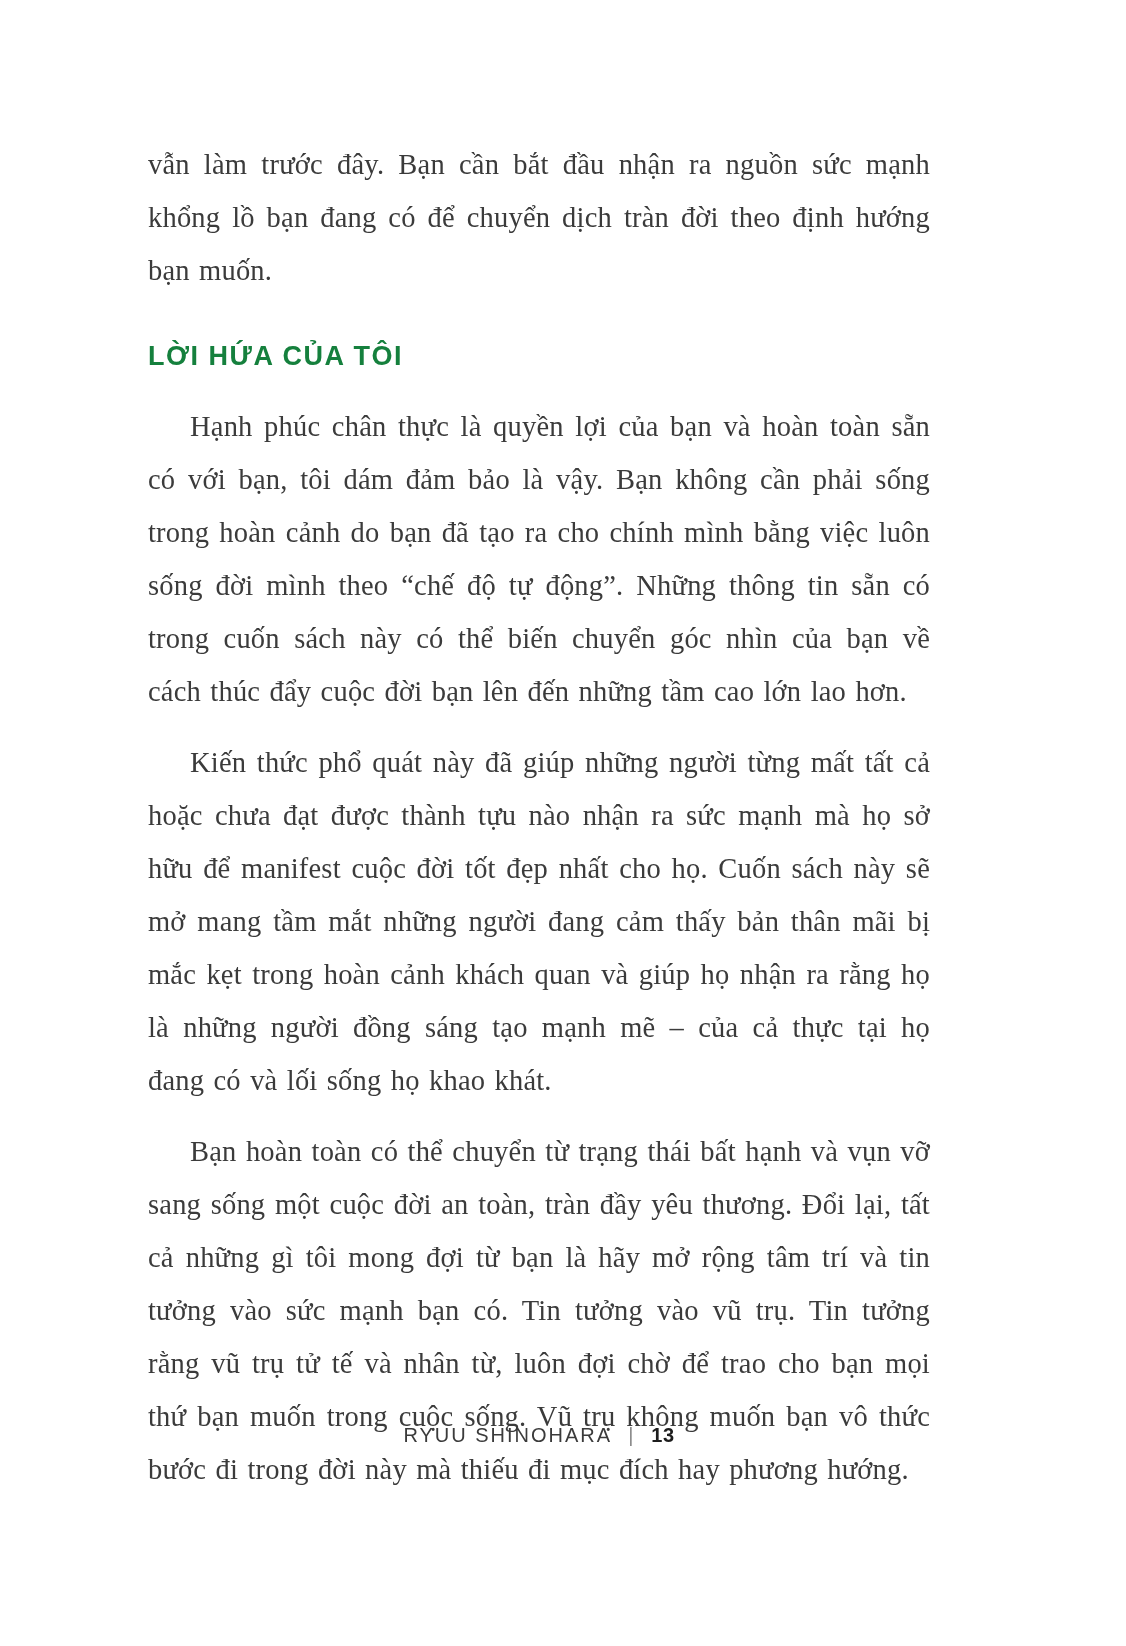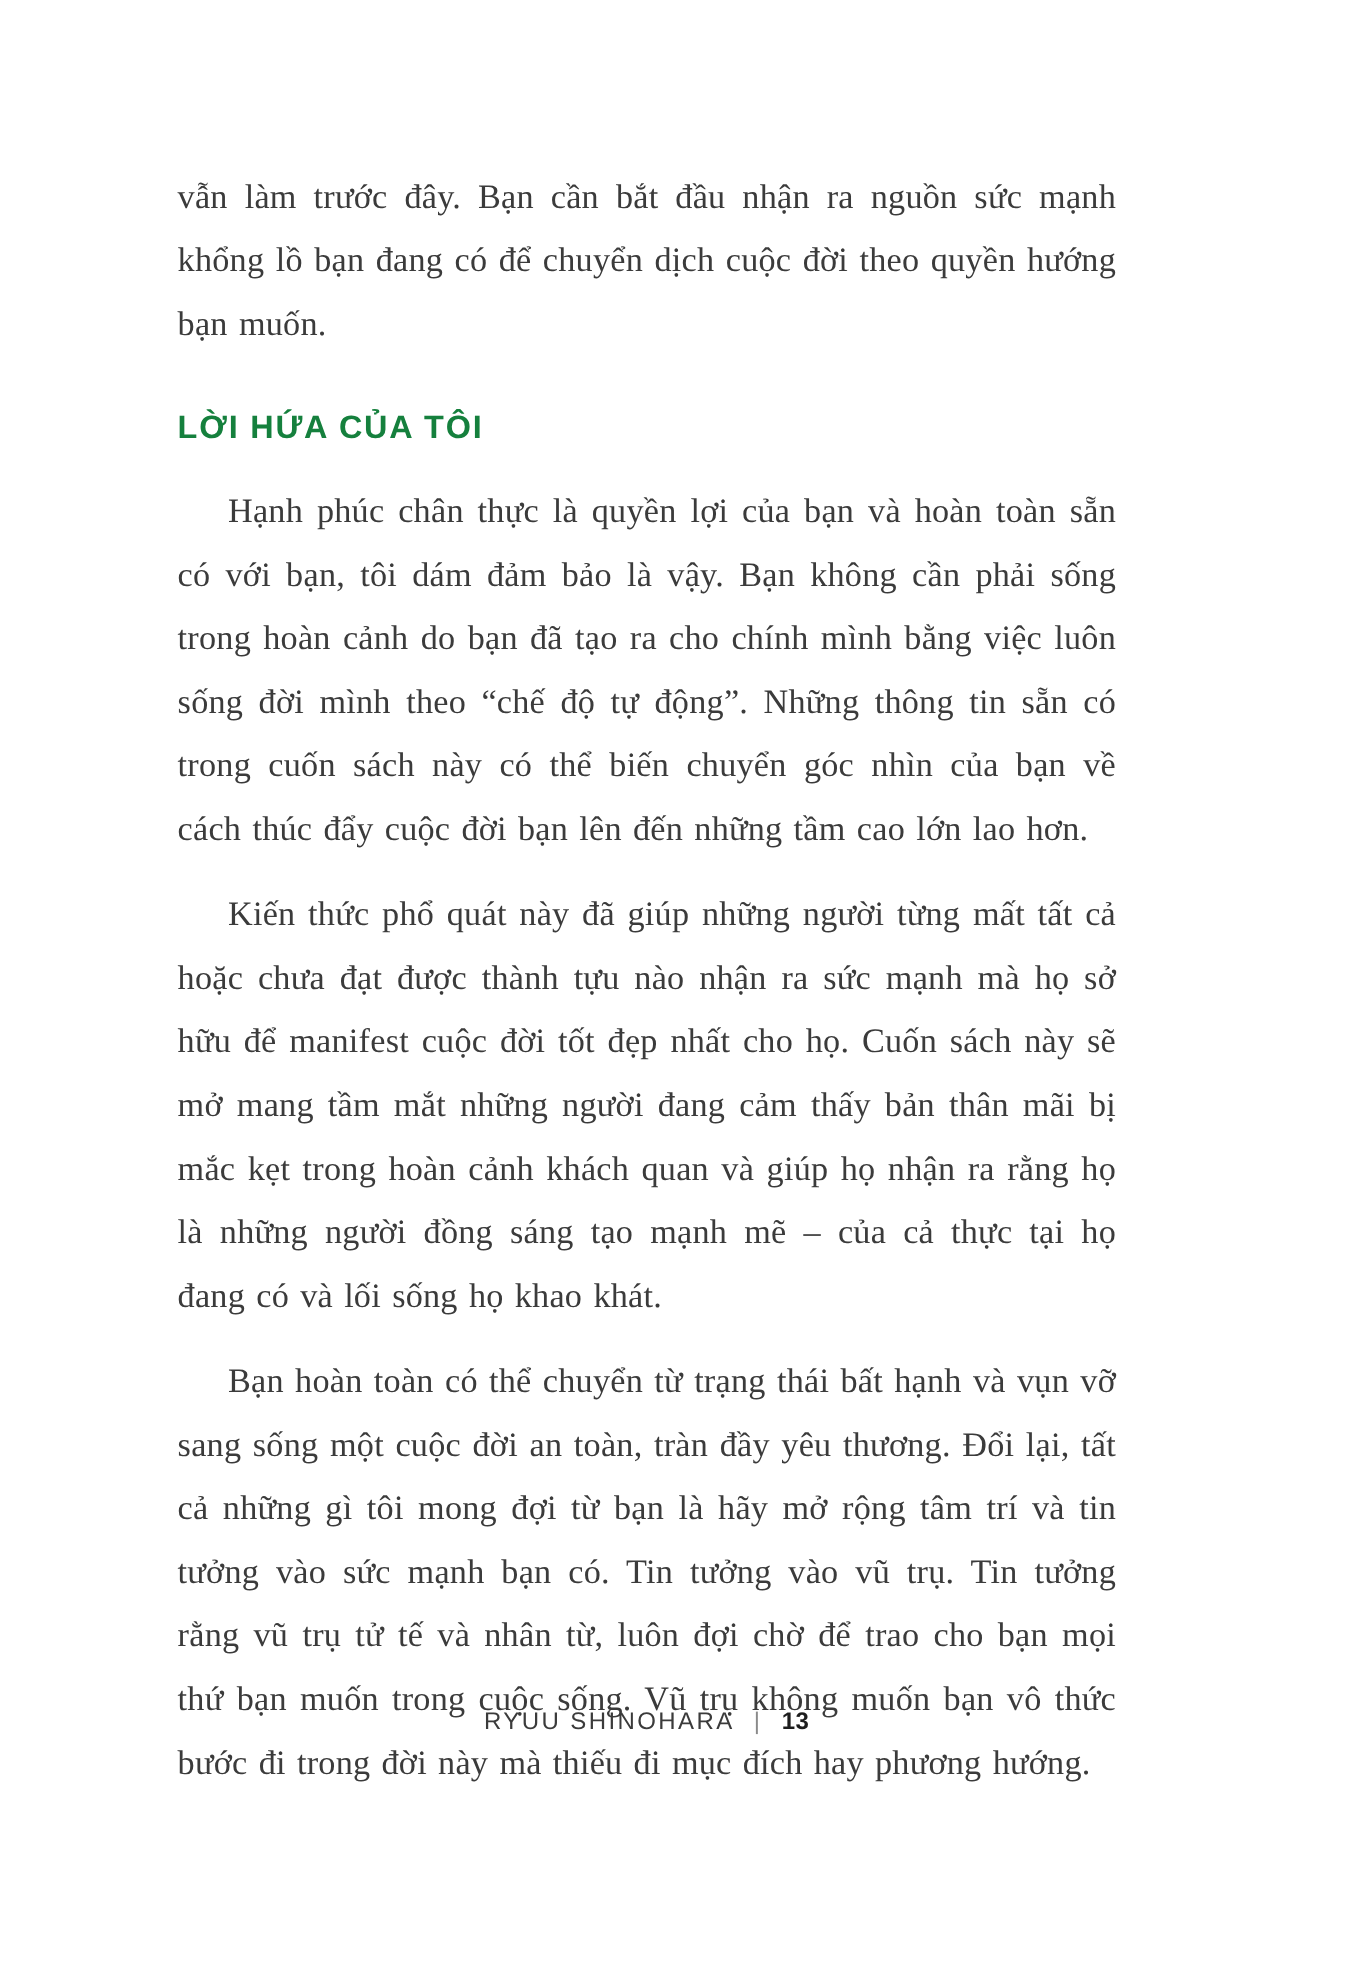--- a/index.html
+++ b/index.html
@@ -64,21 +64,21 @@
     font-weight: bold;
     letter-spacing: 0.5px;
     color: #1d1d1d;
   }
 </style>
 </head>
 <body>
 
 <div class="page">
   <div class="text-block">
-    <p class="para no-indent">vẫn làm trước đây. Bạn cần bắt đầu nhận ra nguồn sức mạnh khổng lồ bạn đang có để chuyển dịch cuộc đời theo quyền hướng bạn muốn.</p>
+    <p class="para no-indent">vẫn làm trước đây. Bạn cần bắt đầu nhận ra nguồn sức mạnh khổng lồ bạn đang có để chuyển dịch tràn đời theo định hướng bạn muốn.</p>
     <h2 class="section-heading">LỜI HỨA CỦA TÔI</h2>
     <p class="para">Hạnh phúc chân thực là quyền lợi của bạn và hoàn toàn sẵn có với bạn, tôi dám đảm bảo là vậy. Bạn không cần phải sống trong hoàn cảnh do bạn đã tạo ra cho chính mình bằng việc luôn sống đời mình theo “chế độ tự động”. Những thông tin sẵn có trong cuốn sách này có thể biến chuyển góc nhìn của bạn về cách thúc đẩy cuộc đời bạn lên đến những tầm cao lớn lao hơn.</p>
     <p class="para">Kiến thức phổ quát này đã giúp những người từng mất tất cả hoặc chưa đạt được thành tựu nào nhận ra sức mạnh mà họ sở hữu để manifest cuộc đời tốt đẹp nhất cho họ. Cuốn sách này sẽ mở mang tầm mắt những người đang cảm thấy bản thân mãi bị mắc kẹt trong hoàn cảnh khách quan và giúp họ nhận ra rằng họ là những người đồng sáng tạo mạnh mẽ – của cả thực tại họ đang có và lối sống họ khao khát.</p>
     <p class="para">Bạn hoàn toàn có thể chuyển từ trạng thái bất hạnh và vụn vỡ sang sống một cuộc đời an toàn, tràn đầy yêu thương. Đổi lại, tất cả những gì tôi mong đợi từ bạn là hãy mở rộng tâm trí và tin tưởng vào sức mạnh bạn có. Tin tưởng vào vũ trụ. Tin tưởng rằng vũ trụ tử tế và nhân từ, luôn đợi chờ để trao cho bạn mọi thứ bạn muốn trong cuộc sống. Vũ trụ không muốn bạn vô thức bước đi trong đời này mà thiếu đi mục đích hay phương hướng.</p>
   </div>
 
   <div class="footer">
     <span>RYUU SHINOHARA</span><span class="sep">|</span><span class="page-num">13</span>
   </div>
 </div>

